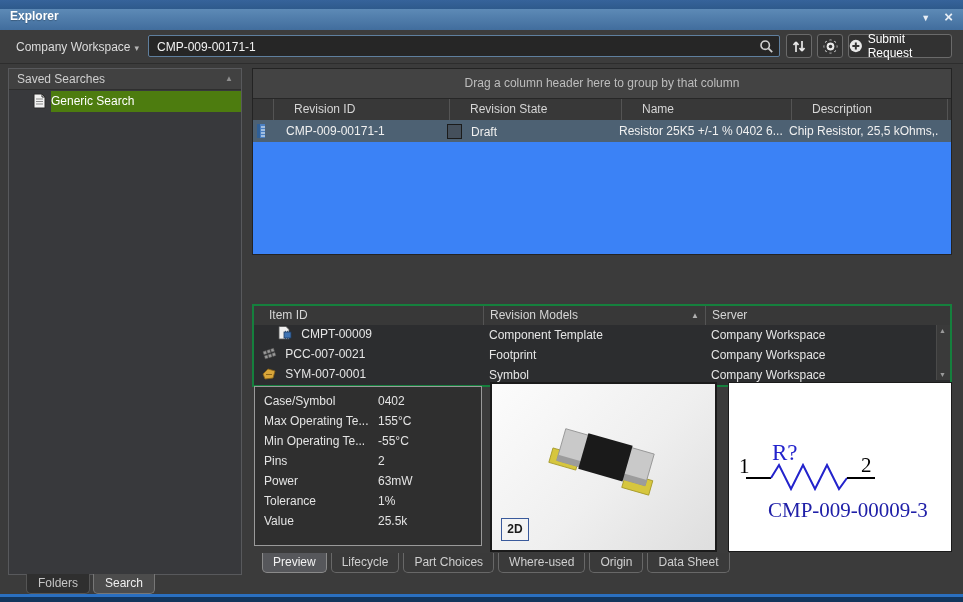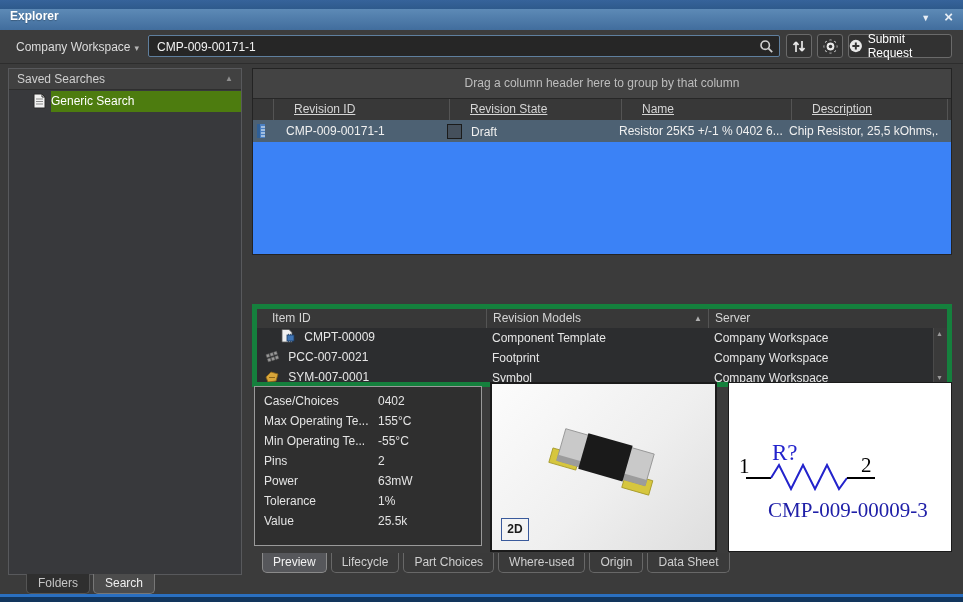--- a/index.html
+++ b/index.html
@@ -49,36 +49,36 @@
   .sb-tab{height:19px;line-height:18px;padding:0 11px;background:#2f2f2f;border:1px solid #555;
     border-top:none;border-radius:0 0 5px 5px;color:#c6c6c6;cursor:default;}
   .sb-tab.active{background:#4c4c4c;color:#efefef;border-color:#777;}
 
   
   .results{position:absolute;left:252px;top:68px;width:700px;height:187px;background:#3b82f6;
     border:1px solid #232323;box-sizing:border-box;}
   .groupbar{height:29px;line-height:29px;background:#434343;color:#bdbdbd;text-align:center;
     border-bottom:1px solid #272727;}
   .r-head{display:flex;height:21px;background:#383838;color:#d5d5d5;}
-  .r-head .hc{line-height:21px;padding-left:20px;border-left:1px solid #545454;box-sizing:border-box;text-decoration:underline;}
+  .r-head .hc{line-height:21px;padding-left:20px;border-left:1px solid #545454;box-sizing:border-box;}
   .r-head .hc.sp{border-left:none;}
   .r-row{display:flex;height:22px;background:#4d6173;color:#f0f0f0;align-items:center;}
   .cell{box-sizing:border-box;padding-left:6px;white-space:nowrap;overflow:hidden;}
   .w-sp{width:12px;flex:none;}
   .w-c1{width:176px;flex:none;}
   .w-c2{width:172px;flex:none;}
   .w-c3{width:170px;flex:none;}
   .w-c4{width:156px;flex:none;}
   .w-end{width:14px;flex:none;border-left:1px solid #545454;box-sizing:border-box;}
   .checkbox{display:inline-block;width:13px;height:13px;background:#45505c;border:1px solid #1b1b1b;
     vertical-align:-3px;margin-right:9px;}
 
   
   .models{position:absolute;left:252px;top:304px;width:700px;height:83px;background:#2c2d2f;
-    border:5px solid #15803d;box-sizing:border-box;overflow:hidden;}
+    border:2px solid #15803d;box-sizing:border-box;overflow:hidden;}
   .m-head{display:flex;height:19px;background:#383838;color:#d5d5d5;}
   .m-head .hc{line-height:19px;padding-left:6px;border-left:1px solid #545454;box-sizing:border-box;position:relative;}
   .m-head .hc:first-child{border-left:none;padding-left:15px;}
   .sort-asc::after{content:"▲";position:absolute;right:6px;top:0;font-size:8px;color:#b0b0b0;}
   .m-row{display:flex;height:20px;align-items:center;color:#e6e6e6;}
   .m-c1{width:229px;flex:none;}
   .m-c2{width:222px;flex:none;}
   .m-c3{width:233px;flex:none;}
   .m-row .icon{display:inline-block;width:16px;margin:0 4px 0 4px;vertical-align:middle;}
   .m-scroll{position:absolute;right:0;top:19px;width:13px;height:55px;background:#3a3a3a;
@@ -270,21 +270,21 @@
       <span class="cell m-c3">Company Workspace</span>
     </div>
     <div class="m-scroll">
       <span class="up"></span>
       <span class="dn"></span>
     </div>
   </div>
 
   <div class="params">
     <div class="p-row">
-      <span class="p-name">Case/Choices</span>
+      <span class="p-name">Case/Symbol</span>
       <span class="p-val">0402</span>
       </div>
     <div class="p-row">
       <span class="p-name">Max Operating Te...</span>
       <span class="p-val">155°C</span>
       </div>
     <div class="p-row">
       <span class="p-name">Min Operating Te...</span>
       <span class="p-val">-55°C</span>
       </div>

